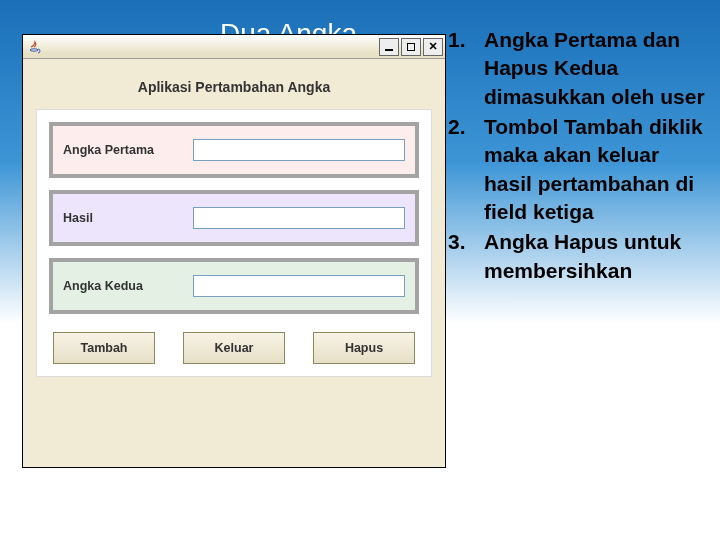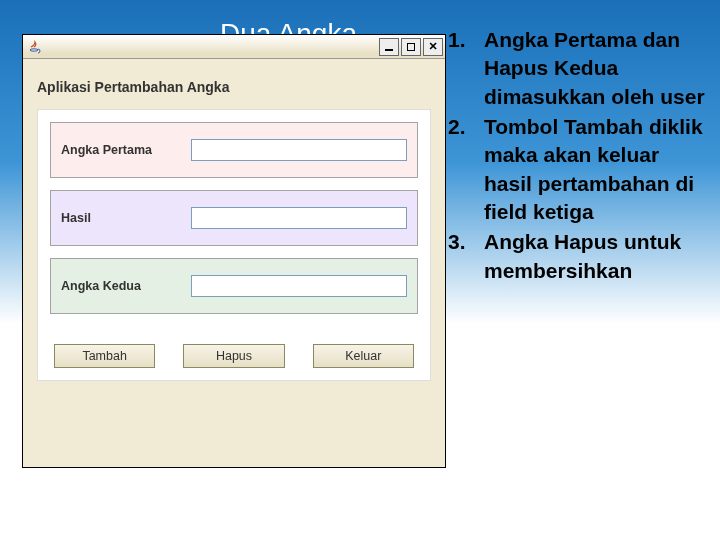--- a/index.html
+++ b/index.html
@@ -47,34 +47,34 @@
     font-size: 11px; font-weight: bold;
     cursor: pointer;
     font-family: Arial, sans-serif;
   }
   .win-btn .minline { width:8px; height:2px; background:#000; margin-top:6px; }
   .win-btn .maxbox  { width:8px; height:8px; border:1.5px solid #000; }
   .client {
     flex: 1;
     background: #f1ead5;
     padding: 20px 14px 14px 14px;
-    display: flex; flex-direction: column; gap: 6px;
+    display: flex; flex-direction: column; gap: 6px; align-items: center;
   }
   .app-title {
     font-size: 14px; font-weight: bold; color: #333;
     margin-bottom: 8px;
   }
   .form-block {
     background: #ffffff;
     border: 1px solid #ddd;
     padding: 12px;
     display: flex; flex-direction: column; gap: 12px;
   }
   .field-row {
-    border: 1px solid #a3a3a3;
+    border: 4px solid #a3a3a3;
     height: 56px;
     display: flex; align-items: center;
     padding: 0 10px;
     gap: 12px;
   }
   .field-row.f1 { background: #fdeded; }
   .field-row.f2 { background: #e3f0e3; }
   .field-row.f3 { background: #ede5fb; }
   .field-label { font-size: 12.5px; font-weight: bold; color: #333; width: 118px; }
   .text-input {
@@ -84,26 +84,25 @@
     border: 1px solid #7a9ebd;
     padding: 0 4px;
     font-size: 12px;
   }
   .button-row {
     margin-top: 6px;
     display: flex; gap: 28px; justify-content: flex-start;
     padding: 0 4px;
   }
   .app-btn {
-    width: 102px; height: 24px;
+    width: 102px; height: 32px;
     background: linear-gradient(to bottom,#f7f3e6,#e7dfc6);
     border: 1px solid #8a8a60;
-    font-size: 12.5px; font-weight: normal; color: #333;
+    font-size: 12.5px; font-weight: bold; color: #333;
     cursor: pointer;
-    margin-top: 12px;
   }
   .instructions {
     position: absolute;
     left: 448px; top: 26px;
     width: 262px;
     z-index: 3;
     font-size: 21px;
     font-weight: bold;
     color: #000;
     line-height: 1.35;
@@ -157,22 +156,22 @@
           <span class="field-label">Hasil</span>
           <input class="text-input" type="text" style="">
         </div>
         <div class="field-row f2">
           <span class="field-label">Angka Kedua</span>
           <input class="text-input" type="text" style="">
         </div>
 
         <div class="button-row">
           <button class="app-btn">Tambah</button>
+          <button class="app-btn">Keluar</button>
           <button class="app-btn">Hapus</button>
-          <button class="app-btn">Keluar</button>
         </div>
       </div>
     </div>
   </div>
 
   <div class="instructions">
     <ol>
       <li>Angka Pertama dan Hapus Kedua dimasukkan oleh user</li>
       <li>Tombol Tambah diklik maka akan keluar hasil pertambahan di field ketiga</li>
       <li>Angka Hapus untuk membersihkan</li>

